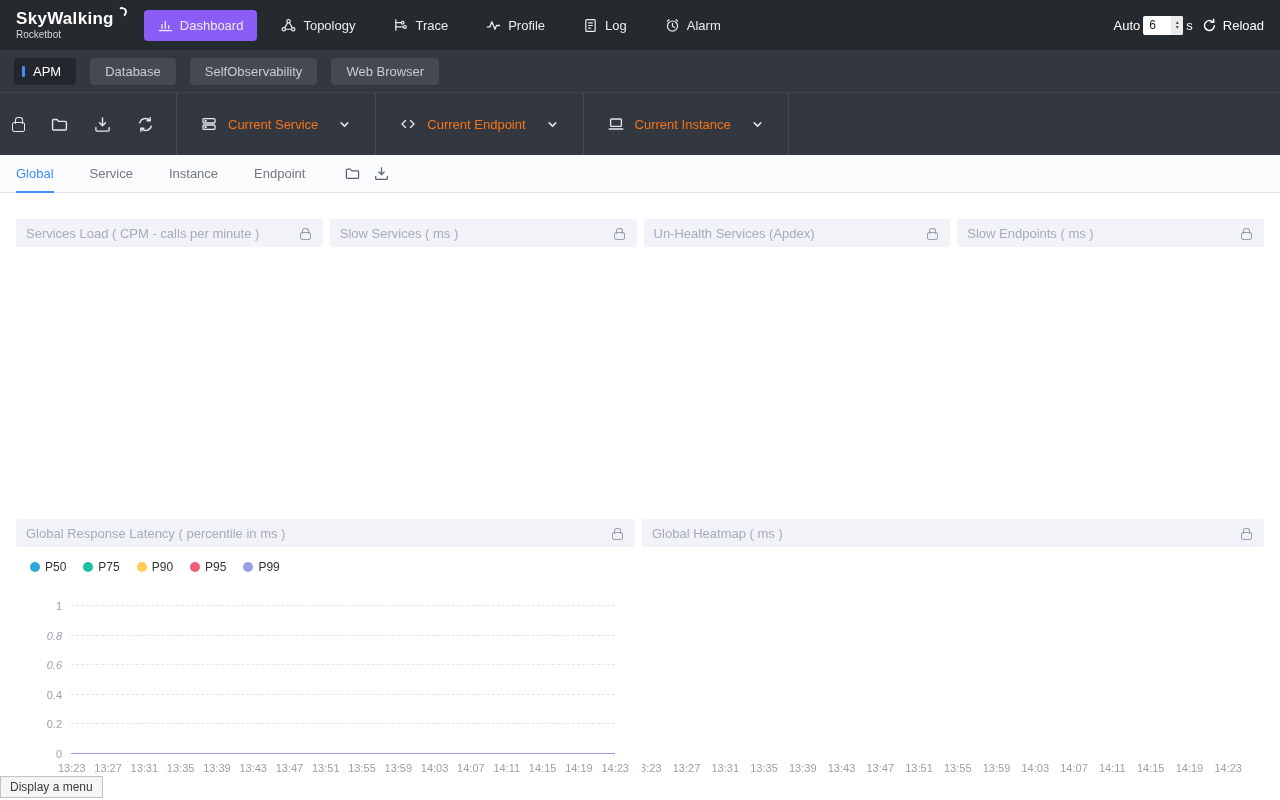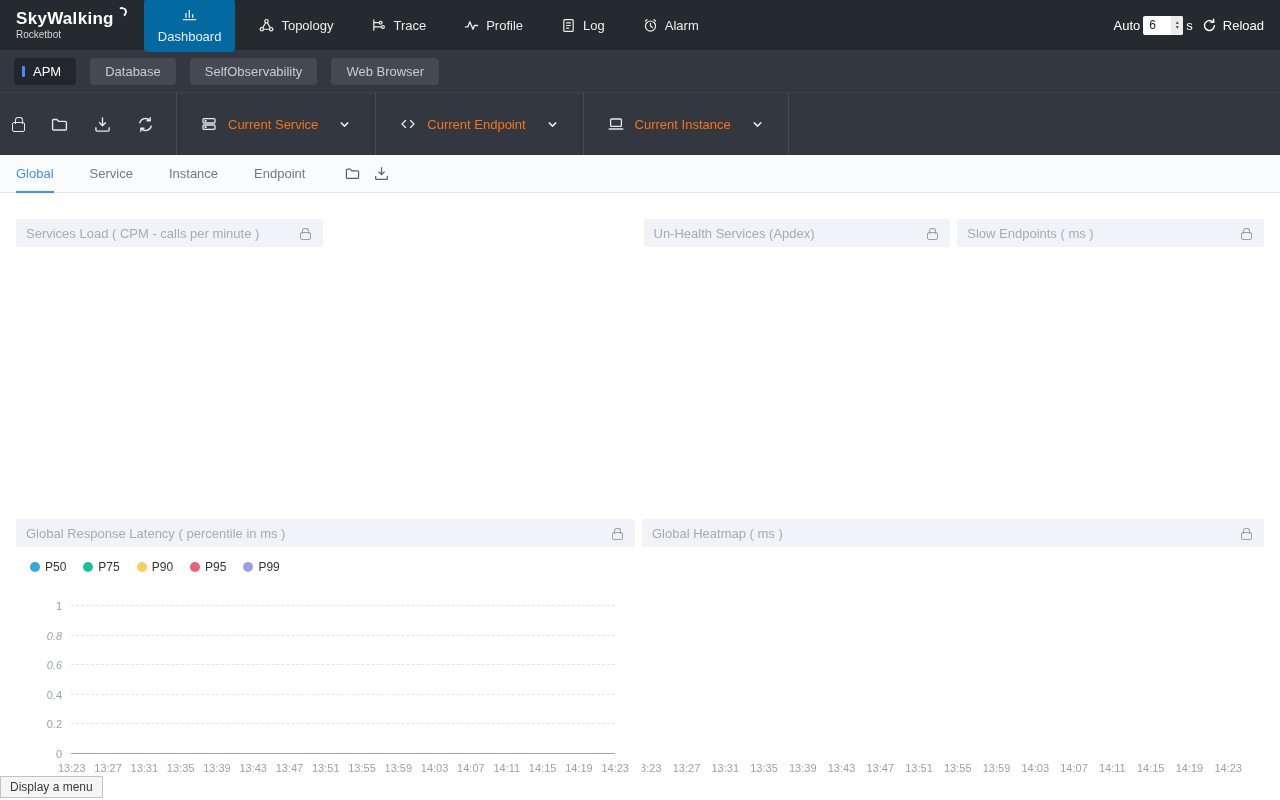--- a/index.html
+++ b/index.html
@@ -8,21 +8,21 @@
   .icon { display: inline-flex; align-items: center; justify-content: center; }
 
   
   .navbar { height: 50px; background: #252a2f; display: flex; align-items: center; padding: 0 16px; }
   .logo { position: relative; display: flex; flex-direction: column; margin-right: 30px; line-height: 1.1; cursor: pointer; }
   .logo-brand { color: #fff; font-weight: bold; font-size: 17px; letter-spacing: .3px; }
   .logo-sub { color: #d6d6d6; font-size: 10px; }
   .logo-mark { position: absolute; right: -13px; top: -3px; width: 10px; height: 10px; border-radius: 50%; border: 2px solid #fff; border-left-color: transparent; border-bottom-color: transparent; transform: rotate(15deg); }
   .nav-items { display: flex; align-items: center; gap: 10px; }
   .nav-item { display: flex; align-items: center; gap: 7px; color: #ececec; font-size: 13px; padding: 8px 14px; border-radius: 4px; cursor: pointer; white-space: nowrap; }
-  .nav-item.active { background: #0369a1; flex-direction: column; }
+  .nav-item.active { background: #8b5cf6; }
   .nav-right { margin-left: auto; display: flex; align-items: center; gap: 3px; color: #fff; font-size: 13px; }
   .auto-input { width: 40px; height: 19px; background: #fff; border-radius: 2px; display: flex; align-items: center; justify-content: space-between; padding-left: 6px; color: #222; font-size: 12px; cursor: text; }
   .spin { display: flex; flex-direction: column; align-items: center; justify-content: center; background: #ececec; height: 100%; width: 12px; border-radius: 0 2px 2px 0; color: #555; font-size: 6px; line-height: 5px; cursor: pointer; }
   .reload-btn { display: flex; align-items: center; gap: 6px; cursor: pointer; margin-left: 6px; }
 
   
   .subnav { height: 42px; background: #333840; display: flex; align-items: center; padding: 0 14px; gap: 14px; }
   .dash-tab { background: #454a52; color: #c9cdd2; font-size: 13px; padding: 6px 15px; border-radius: 4px; cursor: pointer; white-space: nowrap; }
   .dash-tab.active { background: #23272d; color: #fff; position: relative; padding-left: 19px; }
   .dash-tab.active::before { content: ""; position: absolute; left: 8px; top: 8px; bottom: 8px; width: 3px; background: #448dfe; border-radius: 1px; }
@@ -289,20 +289,26 @@
     <div class="panel">
       <div class="panel-header">
         <span class="panel-title">Services Load ( CPM - calls per minute )</span>
         <span class="lock-btn">
             <span class="lock"></span>
           </span>
       </div>
       <div class="panel-body"></div>
     </div>
     <div class="panel">
+      <div class="panel-header">
+        <span class="panel-title">Slow Services ( ms )</span>
+        <span class="lock-btn">
+            <span class="lock"></span>
+          </span>
+      </div>
       <div class="panel-body"></div>
     </div>
     <div class="panel">
       <div class="panel-header">
         <span class="panel-title">Un-Health Services (Apdex)</span>
         <span class="lock-btn">
             <span class="lock"></span>
           </span>
       </div>
       <div class="panel-body"></div>

